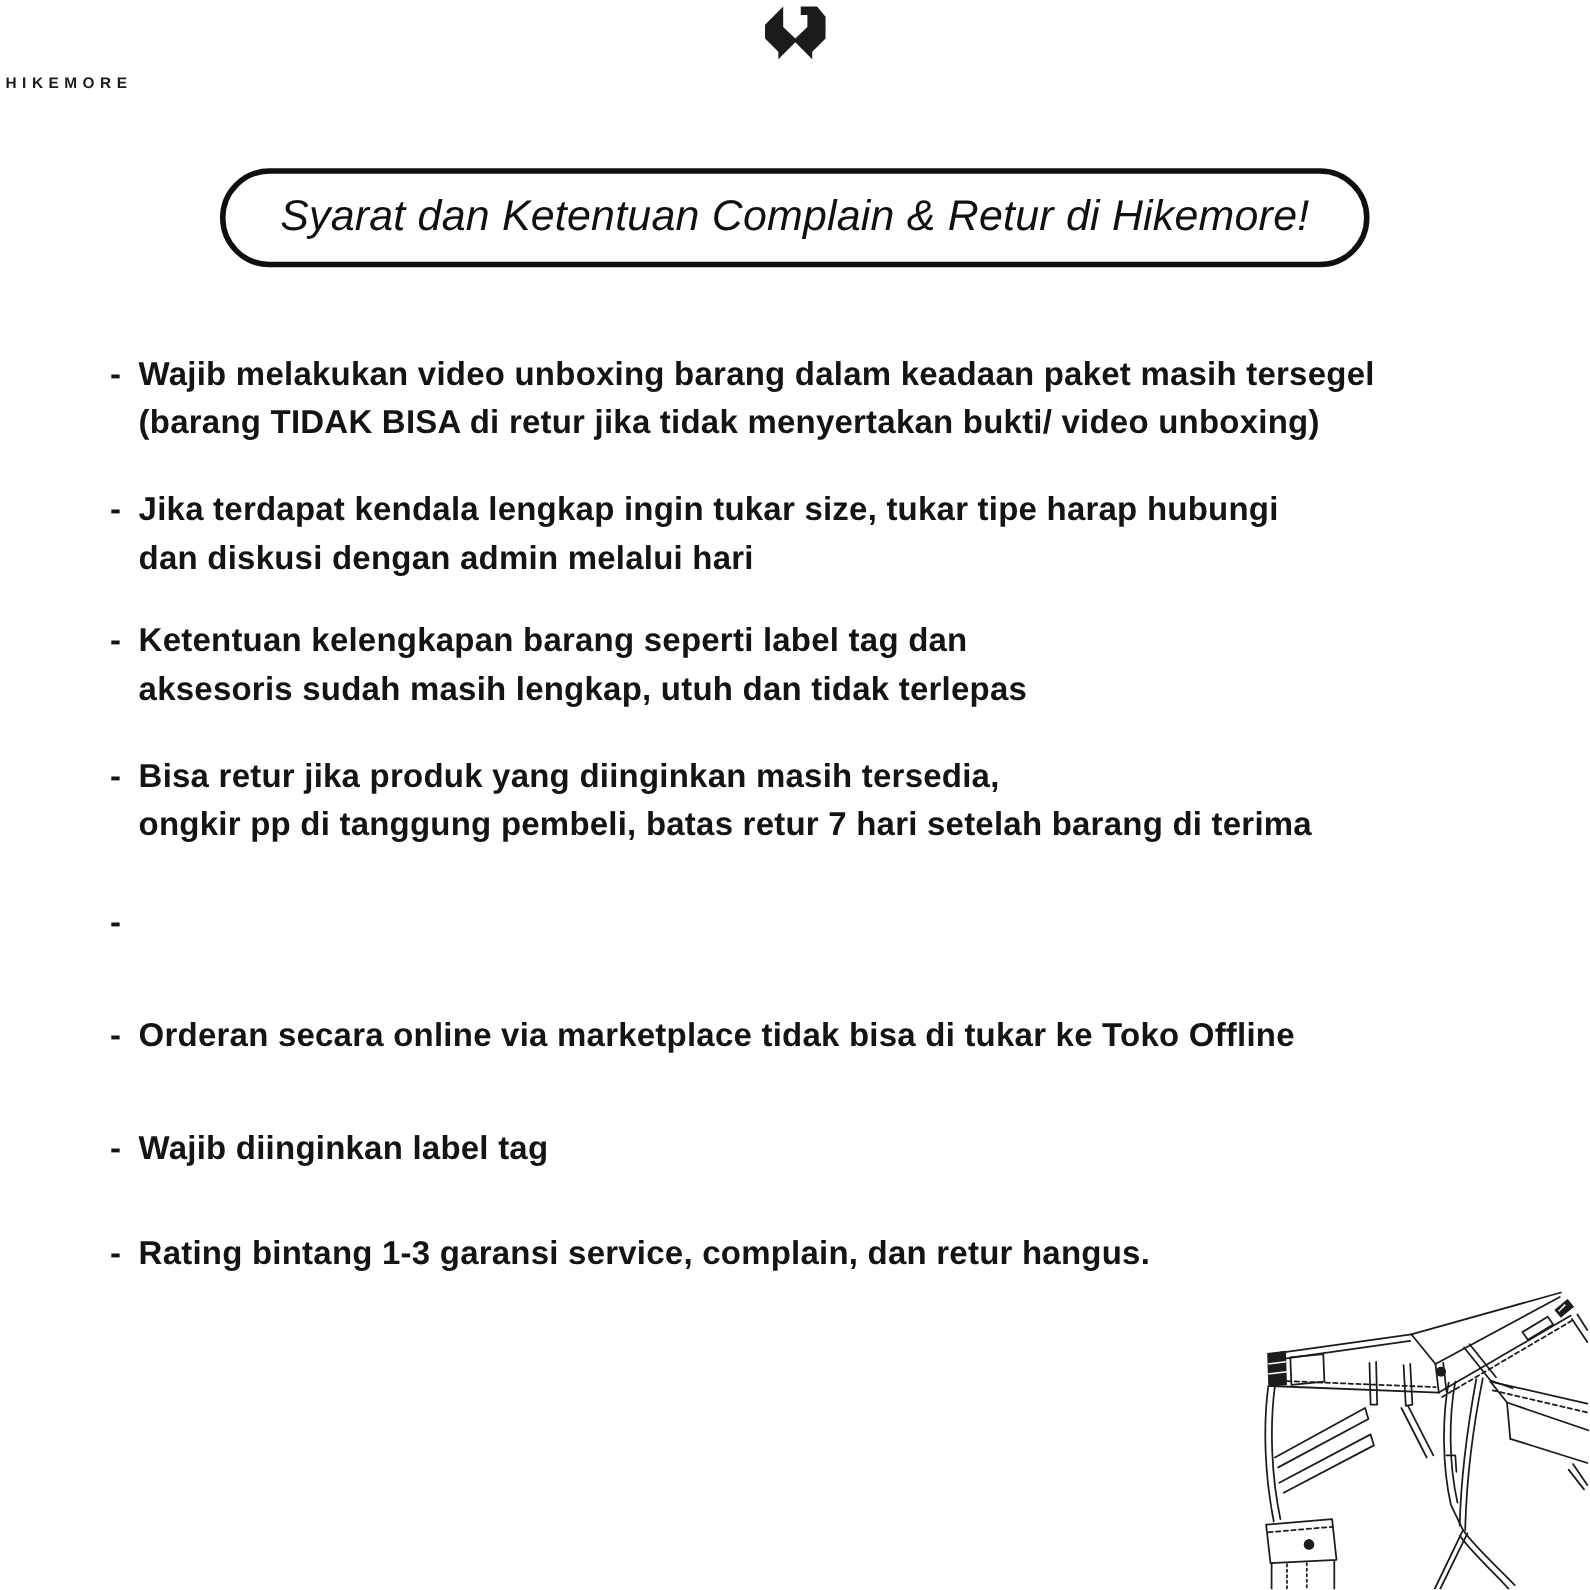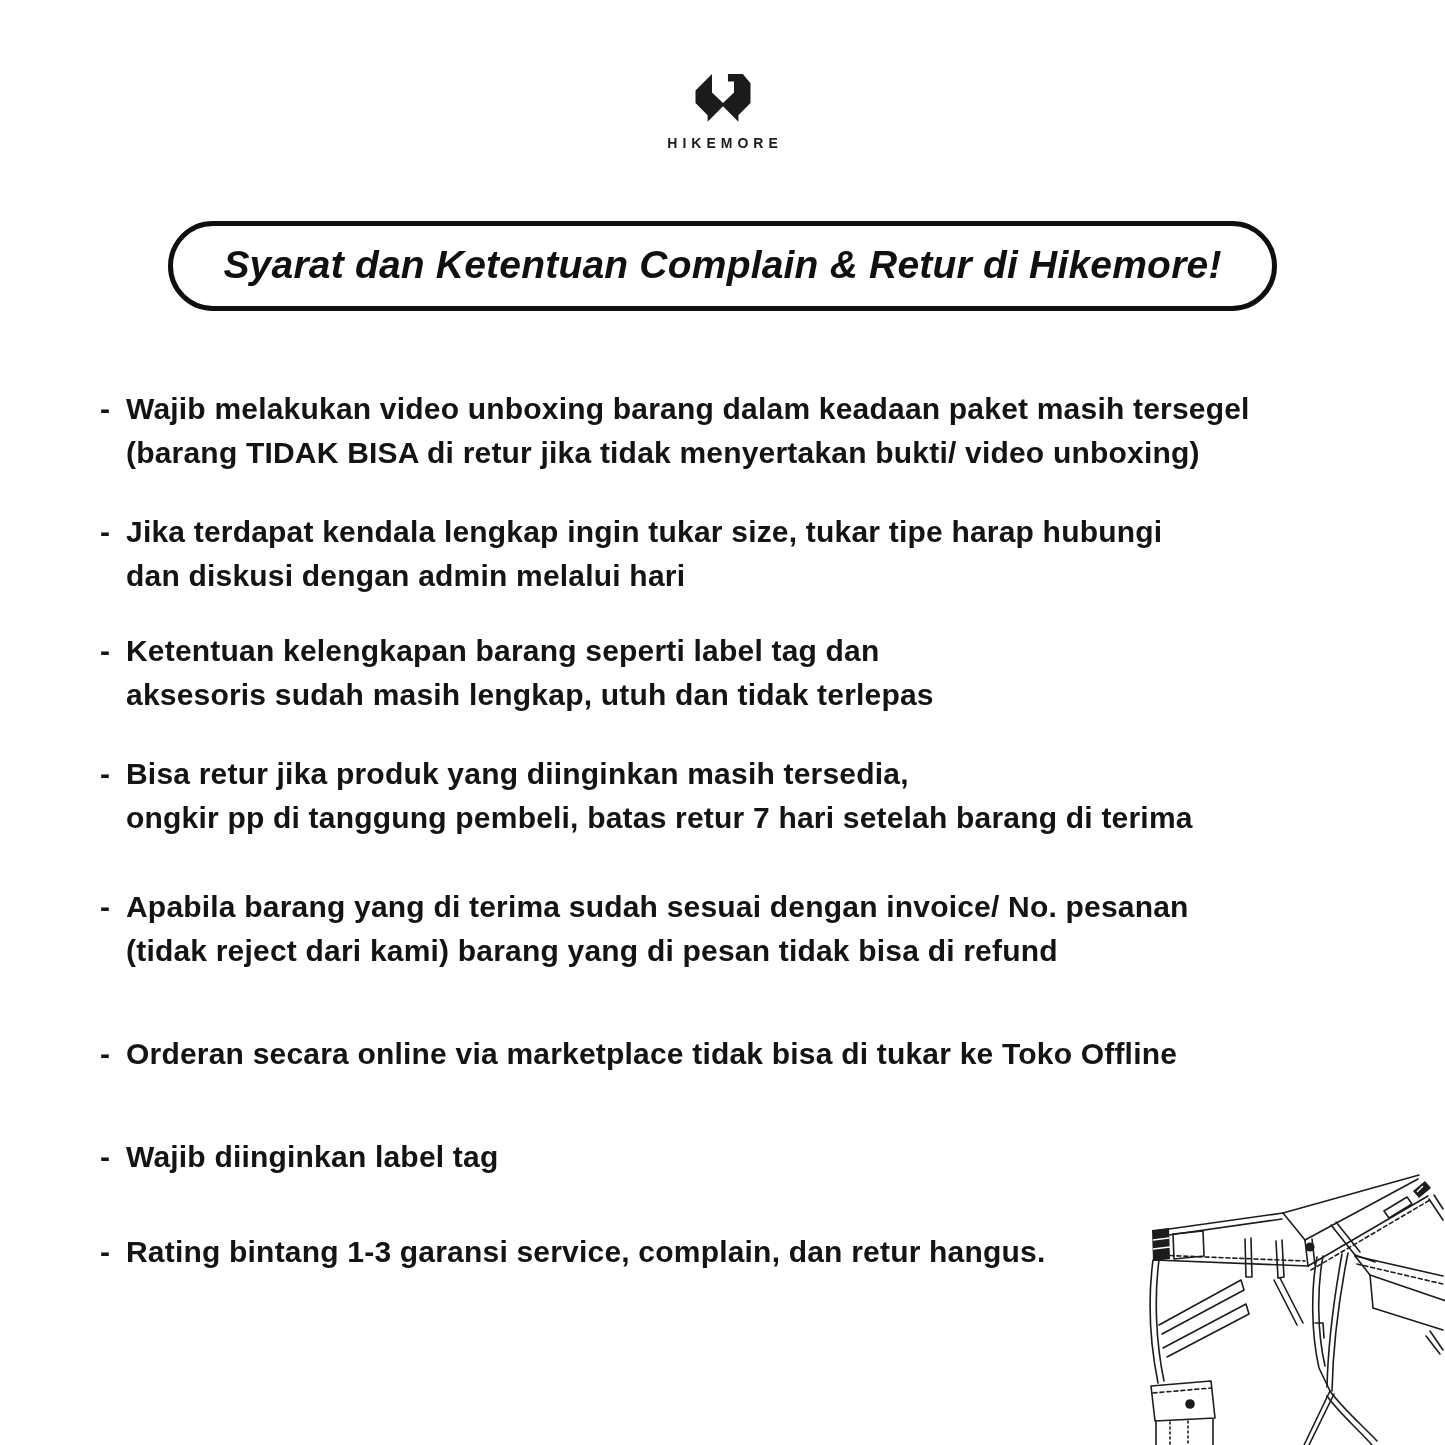--- a/index.html
+++ b/index.html
@@ -8,22 +8,21 @@
     position: relative;
     width: 1445px;
     height: 1445px;
     background: #ffffff;
     overflow: hidden;
     font-family: "Liberation Sans", sans-serif;
     color: #171717;
   }
   
   .brand {
-    padding-top: 68px;
-    text-align: center;
+    text-align: left;
   }
   .brand-logo { display: block; margin: 0 auto; width: 66px; height: 58px; }
   .brand-name {
     margin-top: 9px;
     font-size: 14px;
     font-weight: 700;
     letter-spacing: 5px;
     text-indent: 5px; 
     color: #1c1c1c;
   }
@@ -31,21 +30,21 @@
   .title-pill {
     margin: 70px auto 0;
     width: max-content;
     max-width: 1180px;
     border: 5px solid #0f0f0f;
     border-radius: 52px;
     padding: 17px 50px 19px;
   }
   .title-pill h1 {
     font-size: 39px;
-    font-weight: 700;
+    font-weight: 400;
     font-style: italic;
     letter-spacing: 0.2px;
     color: #101010;
     white-space: nowrap;
   }
   
   .terms {
     list-style: none;
     margin-top: 76px;
     padding-left: 100px;
@@ -114,24 +113,20 @@
     </li>
       <li>
       <span class="term-bullet">-</span>
       <div class="term-lines">
           <div>Bisa retur jika produk yang diinginkan masih tersedia,</div>
           <div>ongkir pp di tanggung pembeli, batas retur 7 hari setelah barang di terima</div>
         </div>
     </li>
       <li>
       <span class="term-bullet">-</span>
-      <div class="term-lines">
-          <div>Apabila barang yang di terima sudah sesuai dengan invoice/ No. pesanan</div>
-          <div>(tidak reject dari kami) barang yang di pesan tidak bisa di refund</div>
-        </div>
     </li>
       <li>
       <span class="term-bullet">-</span>
       <div class="term-lines">
           <div>Orderan secara online via marketplace tidak bisa di tukar ke Toko Offline</div>
         </div>
     </li>
       <li>
       <span class="term-bullet">-</span>
       <div class="term-lines">

